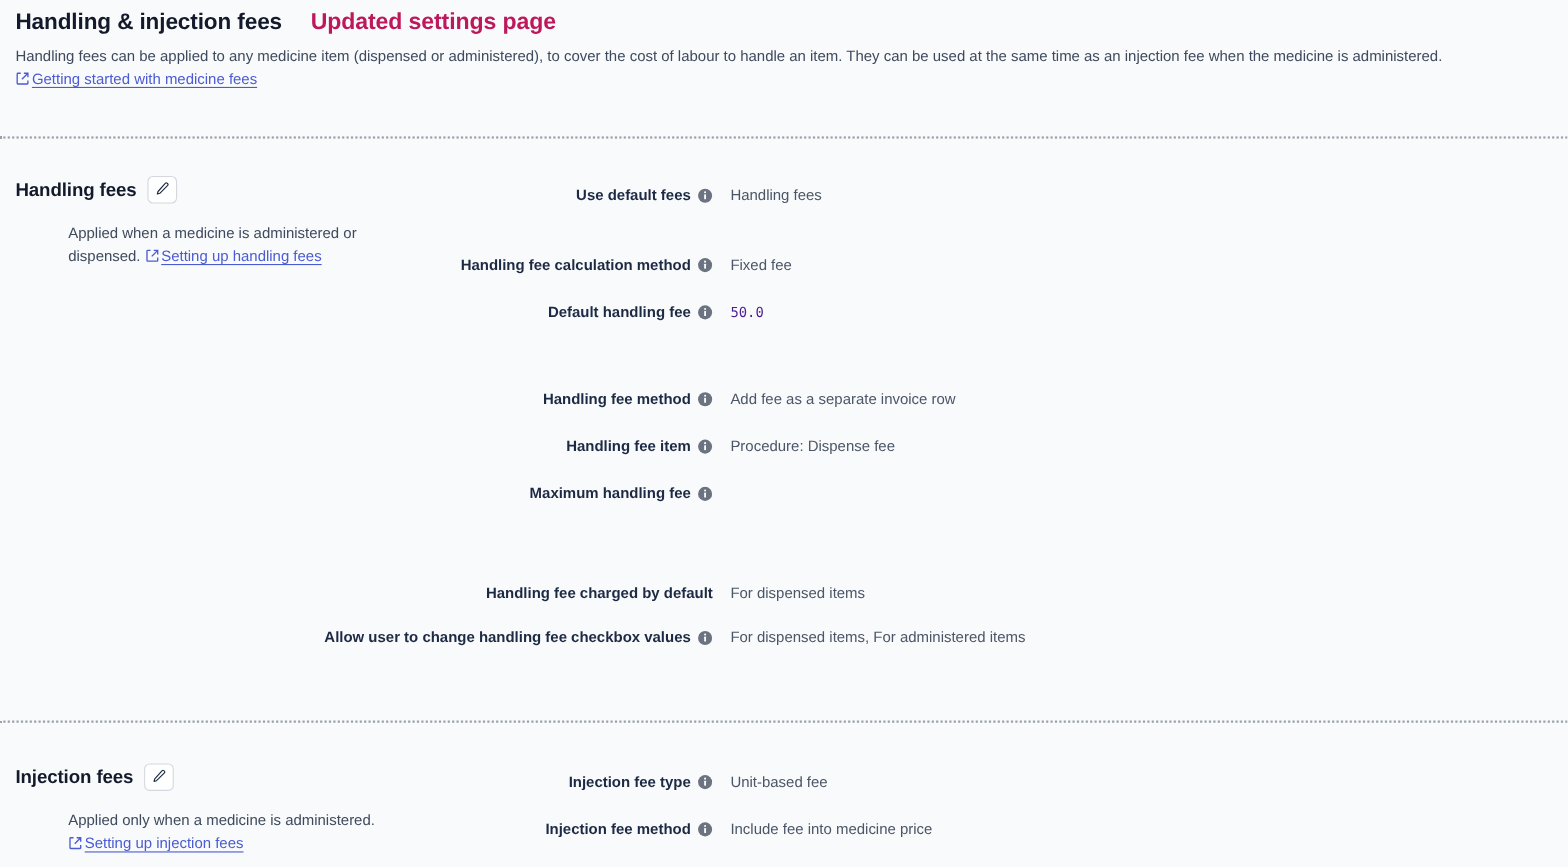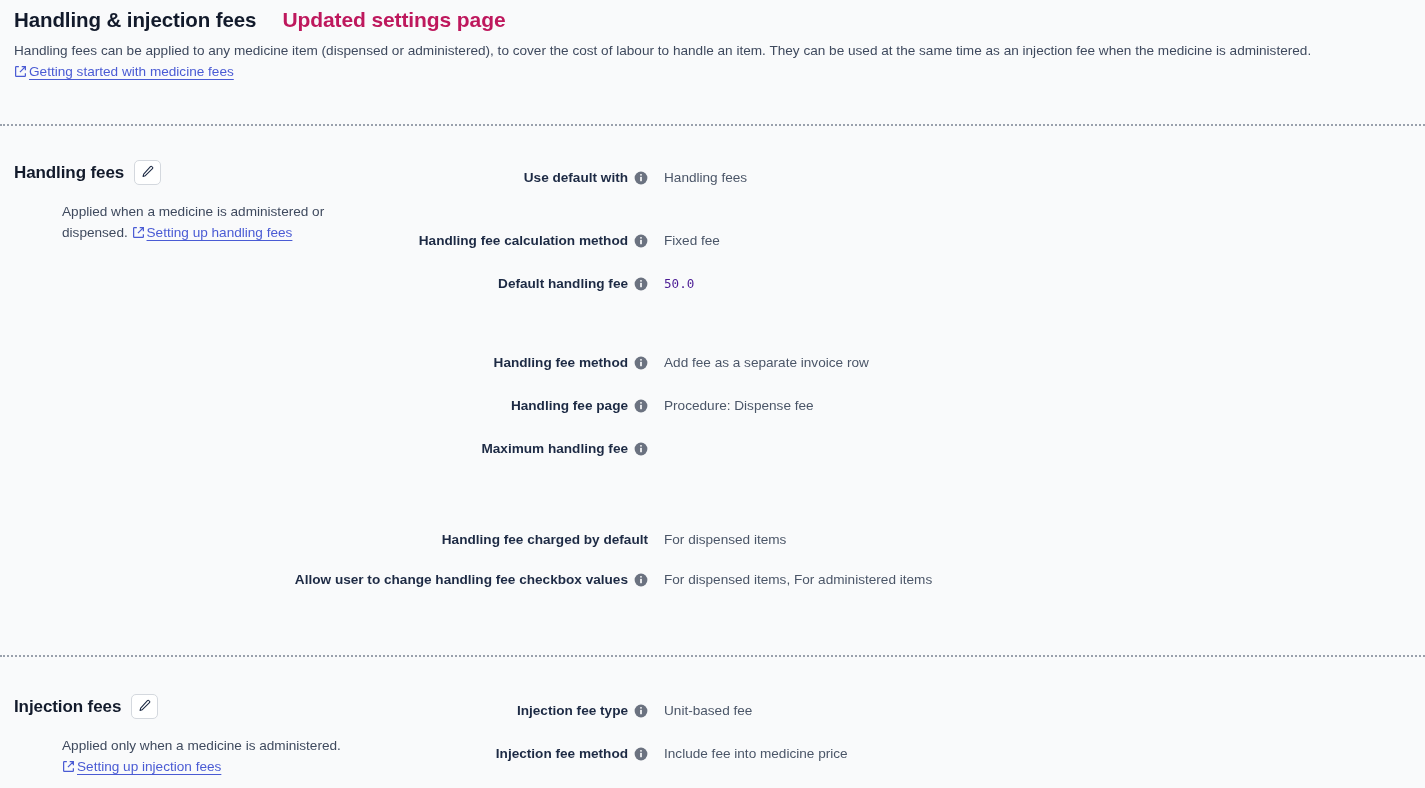--- a/index.html
+++ b/index.html
@@ -177,21 +177,21 @@
                 <path d="M6 2H2.8A.8.8 0 0 0 2 2.8v10.4a.8.8 0 0 0 .8.8h10.4a.8.8 0 0 0 .8-.8V10" fill="none" stroke="#4a5bd4" stroke-width="1.5"></path>
                 <path d="M9.5 2H14v4.5M14 2L7.3 8.7" fill="none" stroke="#4a5bd4" stroke-width="1.5"></path>
               </svg></span><span>Setting up handling fees</span></span>
       </div>
     </div>
   </div>
 
   <div style="position:absolute; top:168px; left:0; right:0;">
 
     <div class="field-row">
-      <div class="field-label"><span>Use default with</span><span class="info-icon"><svg width="14" height="14" viewBox="0 0 16 16">
+      <div class="field-label"><span>Use default fees</span><span class="info-icon"><svg width="14" height="14" viewBox="0 0 16 16">
               <circle cx="8" cy="8" r="7.3" fill="#6b7280"></circle>
               <circle cx="8" cy="4.4" r="1.05" fill="#ffffff"></circle>
               <rect x="7.05" y="6.5" width="1.9" height="5.2" rx="0.6" fill="#ffffff"></rect>
             </svg></span></div>
       <div class="field-value">Handling fees</div>
     </div>
 
     <div class="spacer-lg"></div>
 
     <div class="field-row">
@@ -222,21 +222,21 @@
               <circle cx="8" cy="8" r="7.3" fill="#6b7280"></circle>
               <circle cx="8" cy="4.4" r="1.05" fill="#ffffff"></circle>
               <rect x="7.05" y="6.5" width="1.9" height="5.2" rx="0.6" fill="#ffffff"></rect>
             </svg></span></div>
       <div class="field-value">Add fee as a separate invoice row</div>
     </div>
 
     <div class="row-gap"></div>
 
     <div class="field-row">
-      <div class="field-label"><span>Handling fee page</span><span class="info-icon"><svg width="14" height="14" viewBox="0 0 16 16">
+      <div class="field-label"><span>Handling fee item</span><span class="info-icon"><svg width="14" height="14" viewBox="0 0 16 16">
               <circle cx="8" cy="8" r="7.3" fill="#6b7280"></circle>
               <circle cx="8" cy="4.4" r="1.05" fill="#ffffff"></circle>
               <rect x="7.05" y="6.5" width="1.9" height="5.2" rx="0.6" fill="#ffffff"></rect>
             </svg></span></div>
       <div class="field-value">Procedure: Dispense fee</div>
     </div>
 
     <div class="row-gap"></div>
 
     <div class="field-row">

